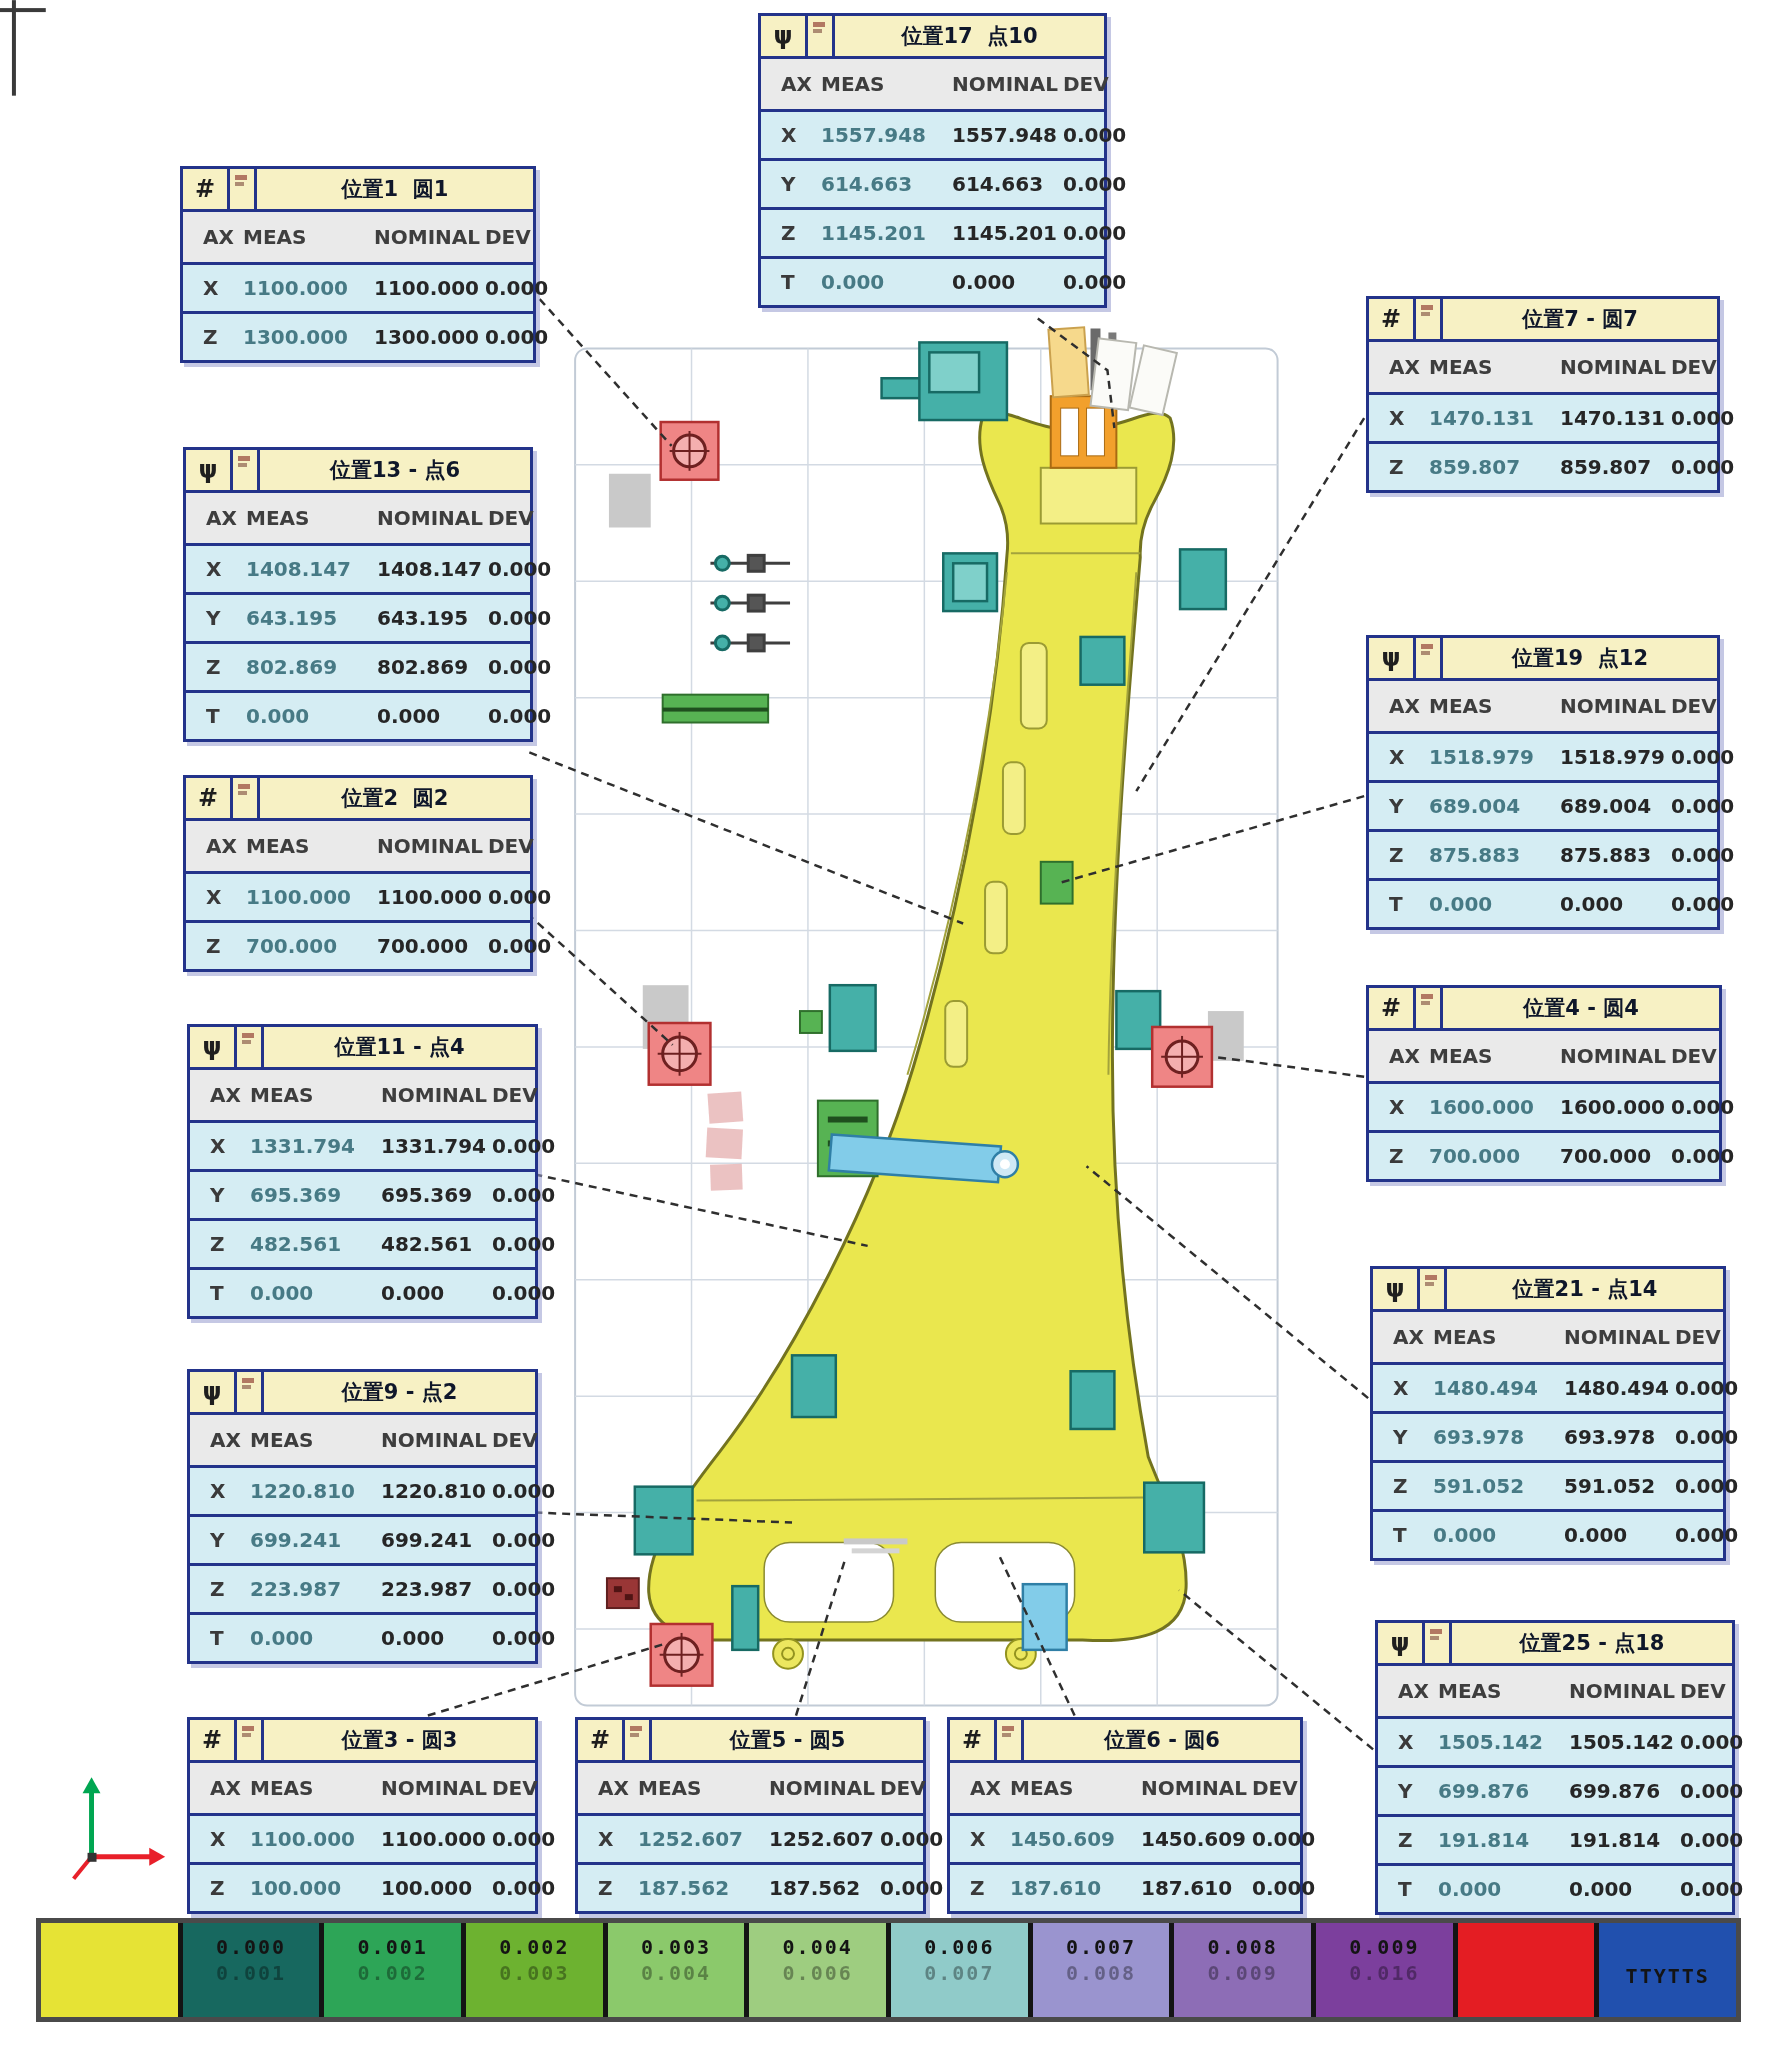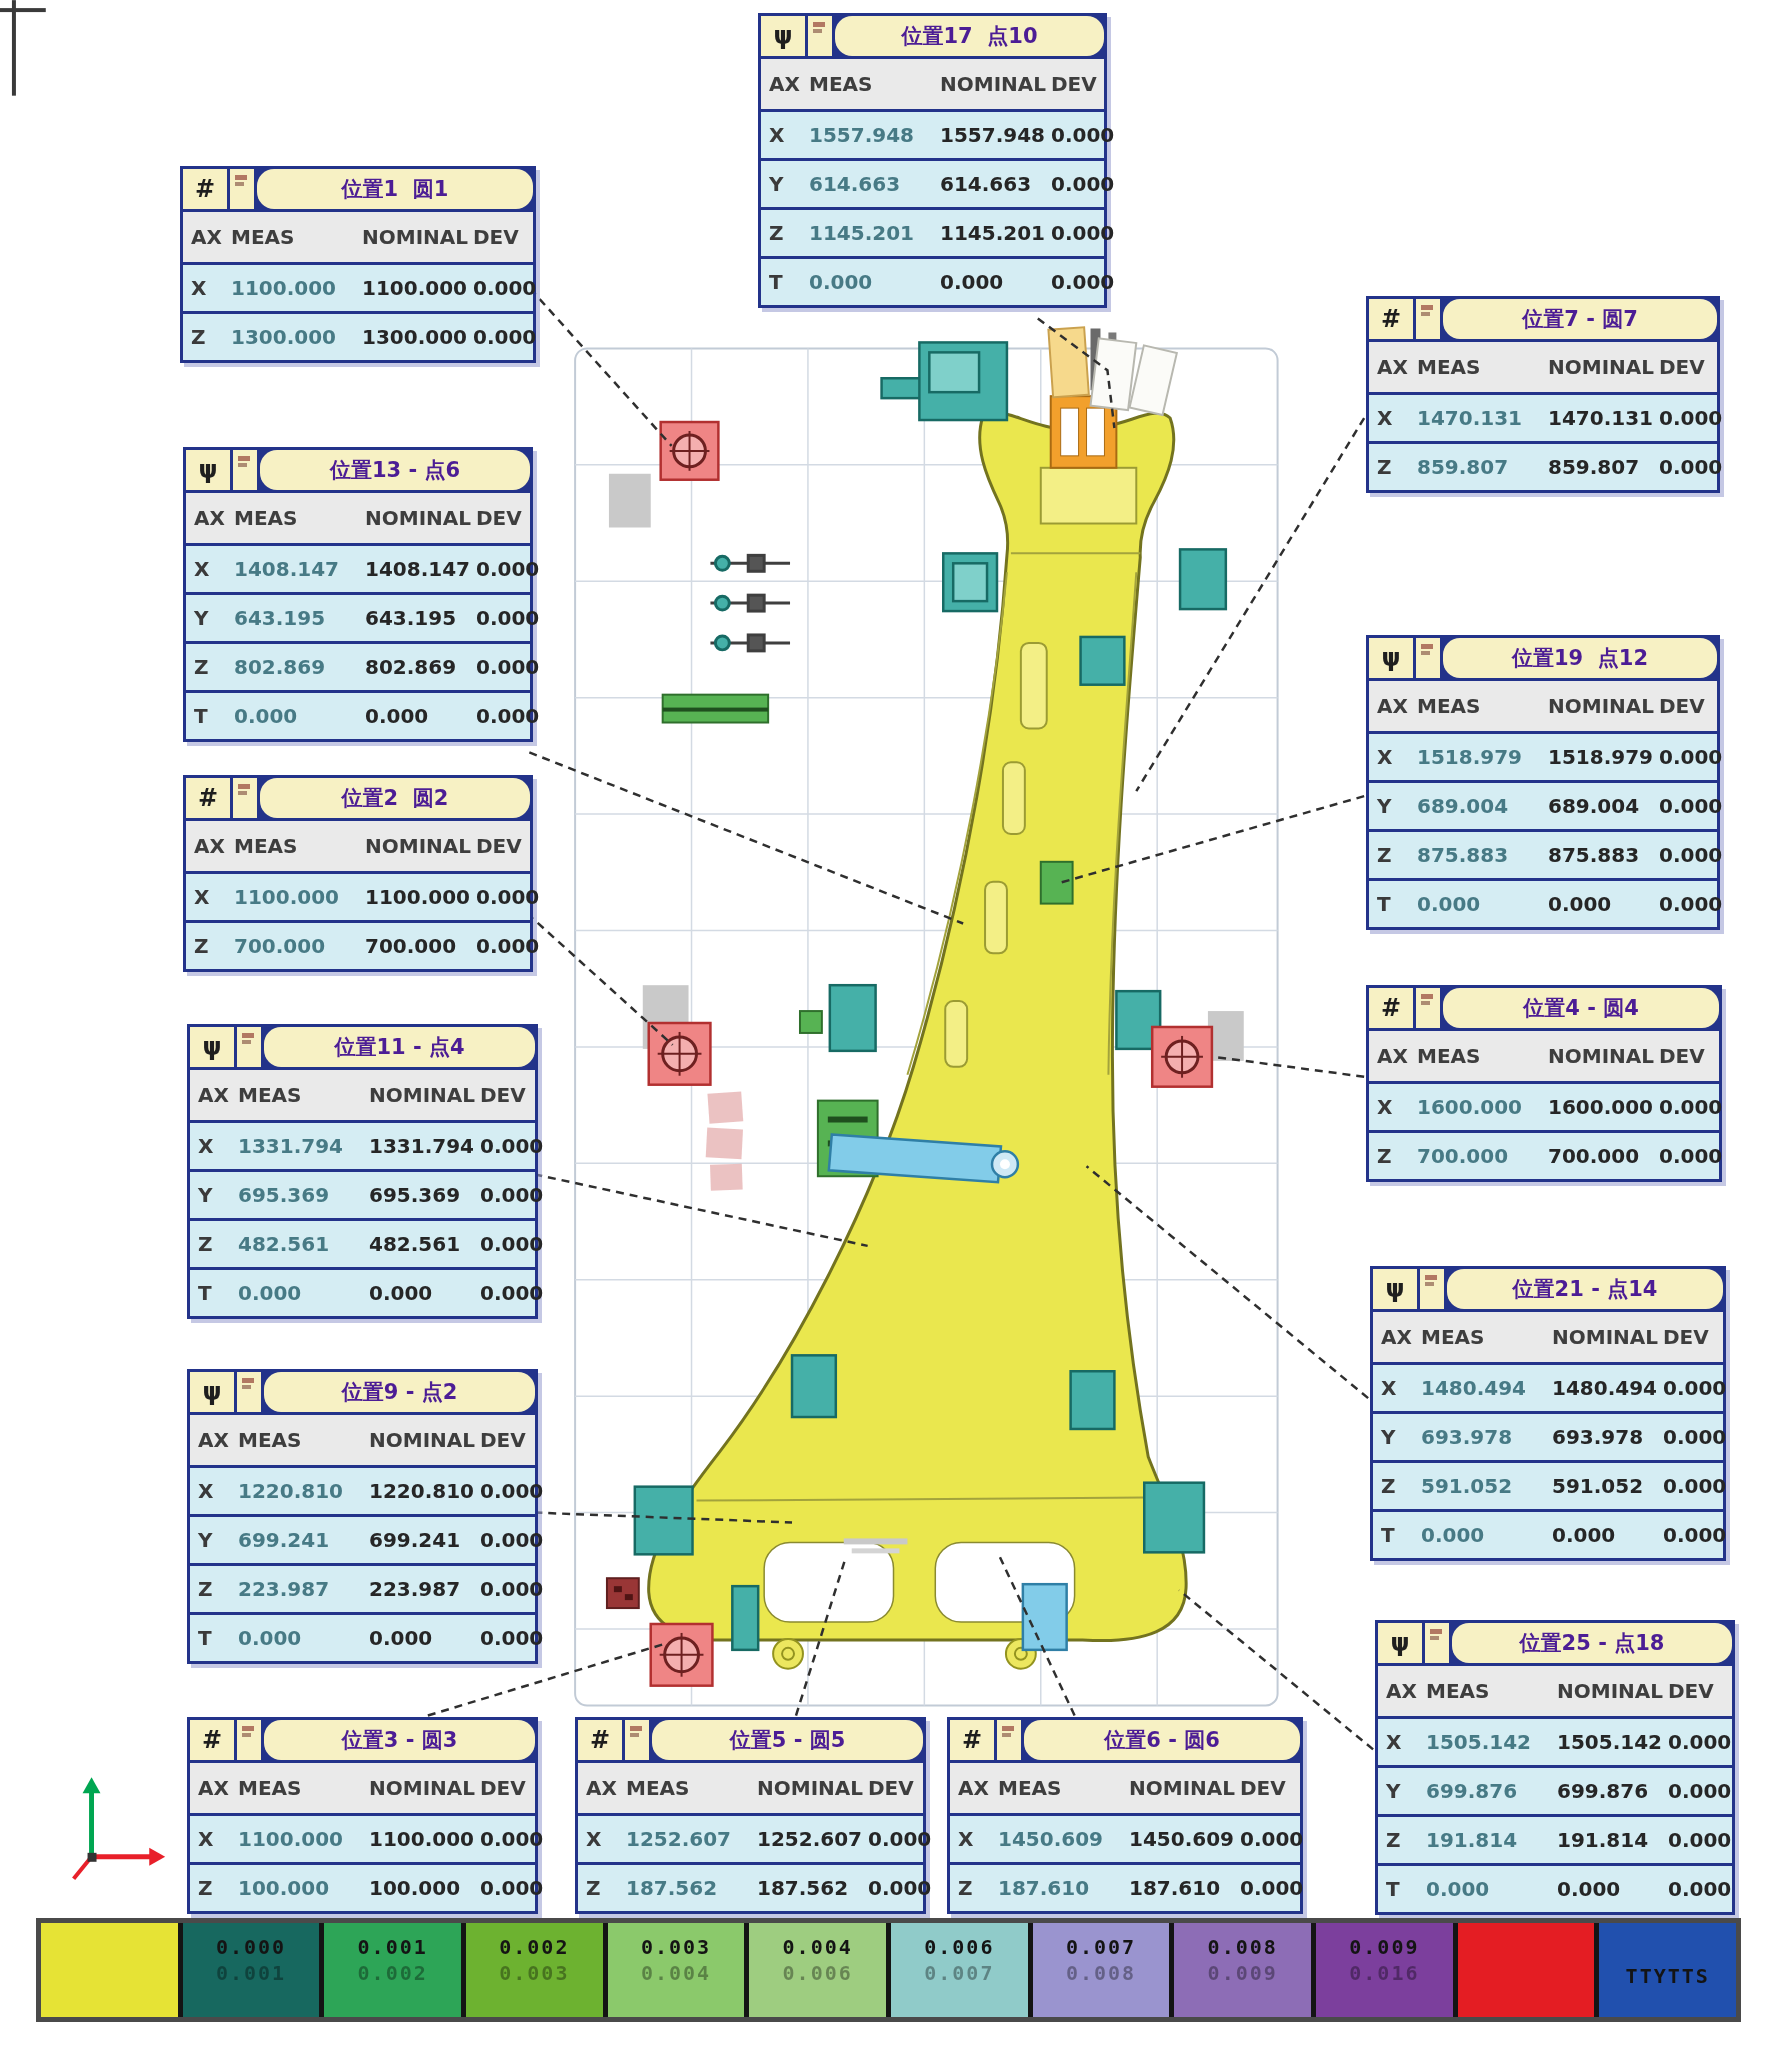--- a/index.html
+++ b/index.html
@@ -9,22 +9,22 @@
 
   
   .mtable{position:absolute;background:#23338a;padding:3px;box-shadow:4px 4px 0 rgba(150,155,205,.55);z-index:5;}
   .ttl{display:flex;gap:3px;height:40px;margin-bottom:3px;}
   .ico{width:44px;background:#f7f1c4;display:flex;align-items:center;justify-content:center;
        font-size:24px;font-weight:700;color:#1e1e1e;}
   .ico.small{width:24px;position:relative;}
   .ico.small i{position:absolute;left:5px;top:6px;width:12px;height:5px;background:#a05a4a;opacity:.8;}
   .ico.small b{position:absolute;left:5px;top:13px;width:9px;height:4px;background:#7c4a3c;opacity:.6;}
   .tname{flex:1;background:#f7f1c4;display:flex;align-items:center;justify-content:center;
-         font-size:21px;font-weight:700;color:#4c1d95;white-space:pre;border-radius:17px;}
-  .hdr,.mrow{display:grid;grid-template-columns:40px 131px 111px auto;align-items:center;padding:0 8px;}
+         font-size:21px;font-weight:700;color:#0f172a;white-space:pre;}
+  .hdr,.mrow{display:grid;grid-template-columns:40px 131px 111px auto;align-items:center;padding:0 20px;}
   .hdr{background:#eaeaea;height:50px;font-size:20px;font-weight:700;color:#3e3e3e;margin-bottom:3px;}
   .mrow{background:#d5edf3;height:46px;font-size:20px;font-weight:600;margin-bottom:3px;}
   .mrow:last-child{margin-bottom:0;}
   .axl{color:#3a3a3a;font-weight:700;}
   .meas{color:#477a85;}
   .nom,.dev{color:#262626;}
 
   
   #legend{position:absolute;left:36px;top:1918px;width:1695px;height:94px;background:#141414;
           border:5px solid #4a4a4a;display:flex;z-index:5;}

